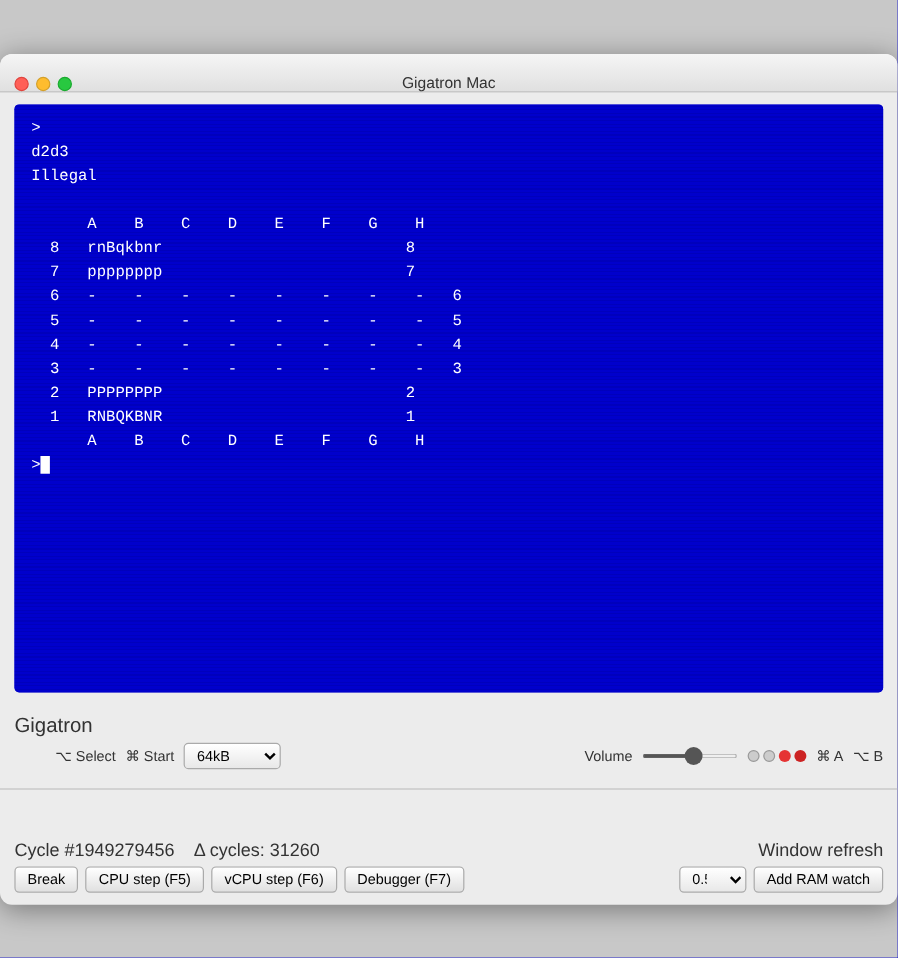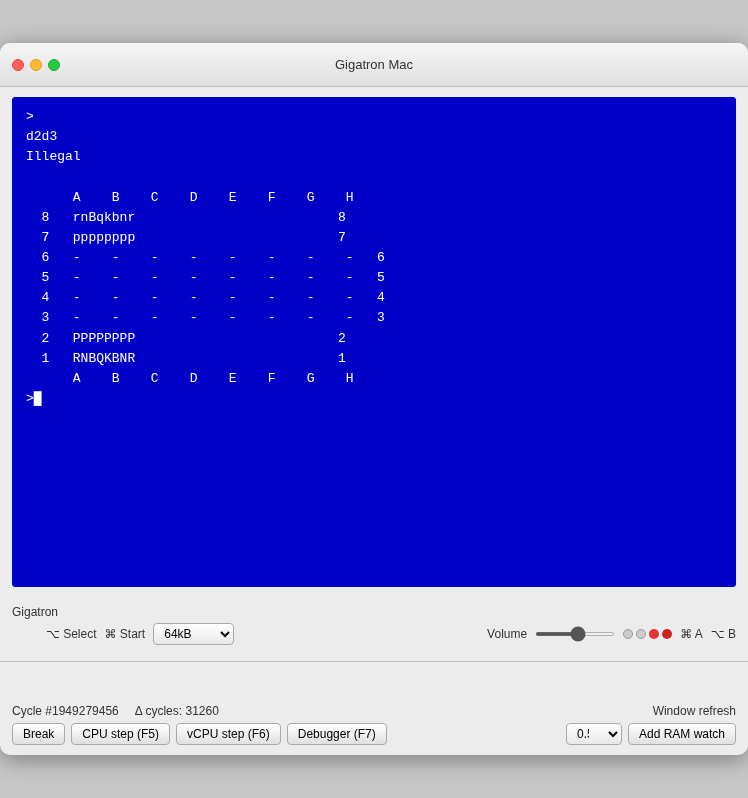--- a/index.html
+++ b/index.html
@@ -16,23 +16,23 @@
     .window {
       width: 748px;
       background: #ececec;
       border-radius: 10px;
       box-shadow: 0 4px 24px rgba(0,0,0,0.4);
       overflow: hidden;
     }
 
     .titlebar {
       background: linear-gradient(180deg, #f5f5f5 0%, #e0e0e0 100%);
-      height: 44px;
-      display: flex;
-      align-items: center;
+      height: 32px;
+      display: flex;
+      align-items: flex-end;
       justify-content: center;
       border-bottom: 1px solid #c0c0c0;
       position: relative;
     }
 
     .titlebar-title {
       font-size: 13px;
       color: #333;
       font-weight: 500;
     }
@@ -93,21 +93,21 @@
       white-space: pre;
       line-height: 1.55;
     }
 
     
     .controls {
       padding: 8px 12px 4px;
     }
 
     .section-label {
-      font-size: 12px;
+      font-size: 17px;
       color: #333;
       margin-bottom: 4px;
     }
 
     .control-row {
       display: flex;
       align-items: center;
       gap: 8px;
       margin-bottom: 6px;
       margin-left: 34px;
@@ -184,21 +184,21 @@
     }
 
     .debug-label {
       font-size: 11px;
       font-weight: 600;
       color: #333;
       margin-bottom: 3px;
     }
 
     .debug-info {
-      font-size: 12px;
+      font-size: 15px;
       color: #333;
       margin-bottom: 5px;
       display: flex;
       gap: 16px;
       margin-top: 32px;
     }
 
     .debug-row {
       display: flex;
       align-items: center;

